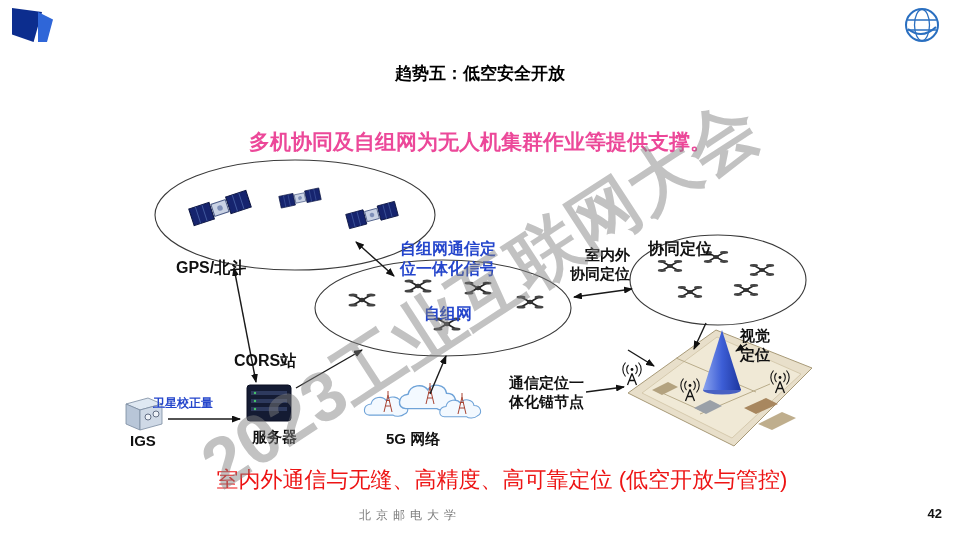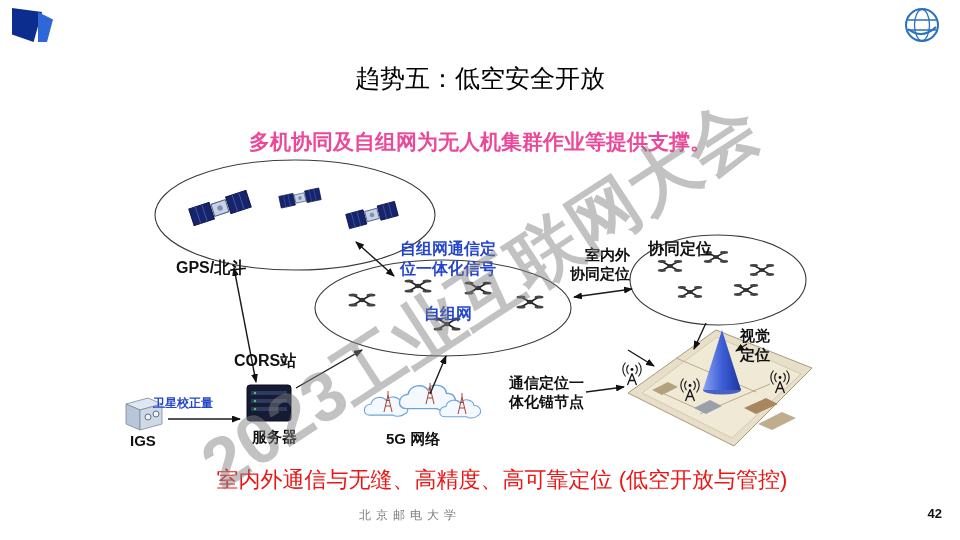--- a/index.html
+++ b/index.html
@@ -10,21 +10,21 @@
   
   .hdr-deco-dark { position:absolute; left:12px; top:8px; width:30px; height:34px;
     background:#0c2d8e; clip-path:polygon(0 0,100% 12%,72% 100%,0 78%); }
   .hdr-deco-light { position:absolute; left:38px; top:12px; width:15px; height:30px;
     background:#2f66d8; clip-path:polygon(0 0,100% 25%,60% 100%,0 100%); }
   .hdr-title { position:absolute; left:64px; top:12px; font-size:24px; font-weight:bold; color:#1a3dd4; }
   .logo { position:absolute; right:20px; top:7px; }
 
   
   .title { position:absolute; left:0; top:62px; width:960px; text-align:center;
-    font-size:25px; font-weight:normal; color:#000; }
+    font-size:17px; font-weight:bold; color:#000; }
   .subtitle { position:absolute; left:0; top:128px; width:960px; text-align:center;
     font-size:21px; font-weight:bold; color:#ec4899; }
 
   
   .diagram { position:absolute; left:0; top:0; z-index:2; pointer-events:none; }
 
   .lbl { position:absolute; z-index:3; font-weight:bold; color:#111;
     white-space:pre-line; line-height:1.25; text-align:right; }
   .blue { color:#2546cc; }
 

